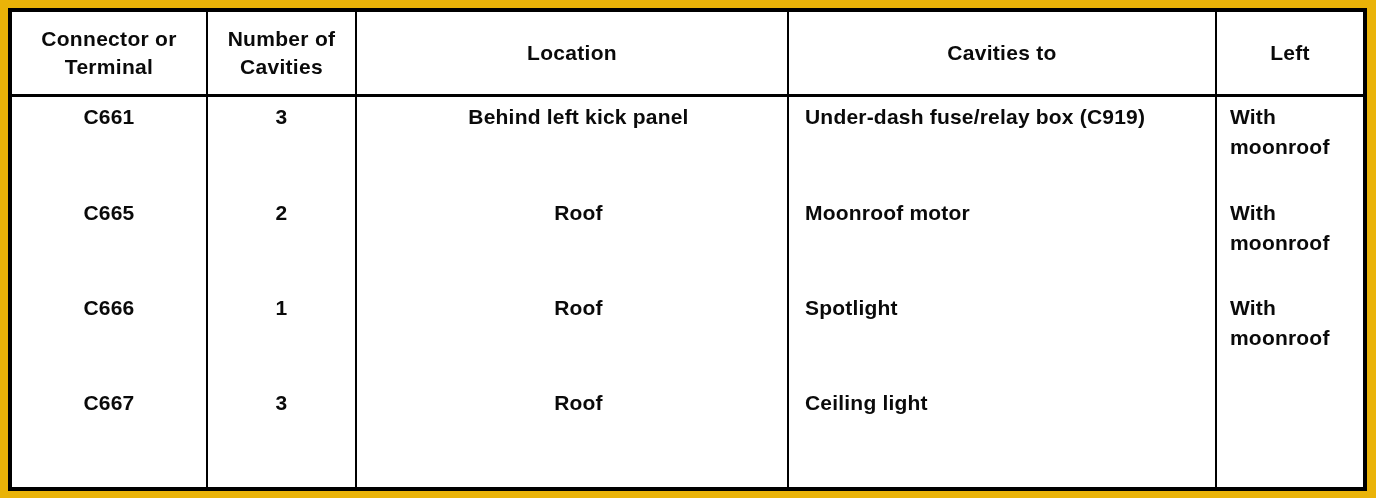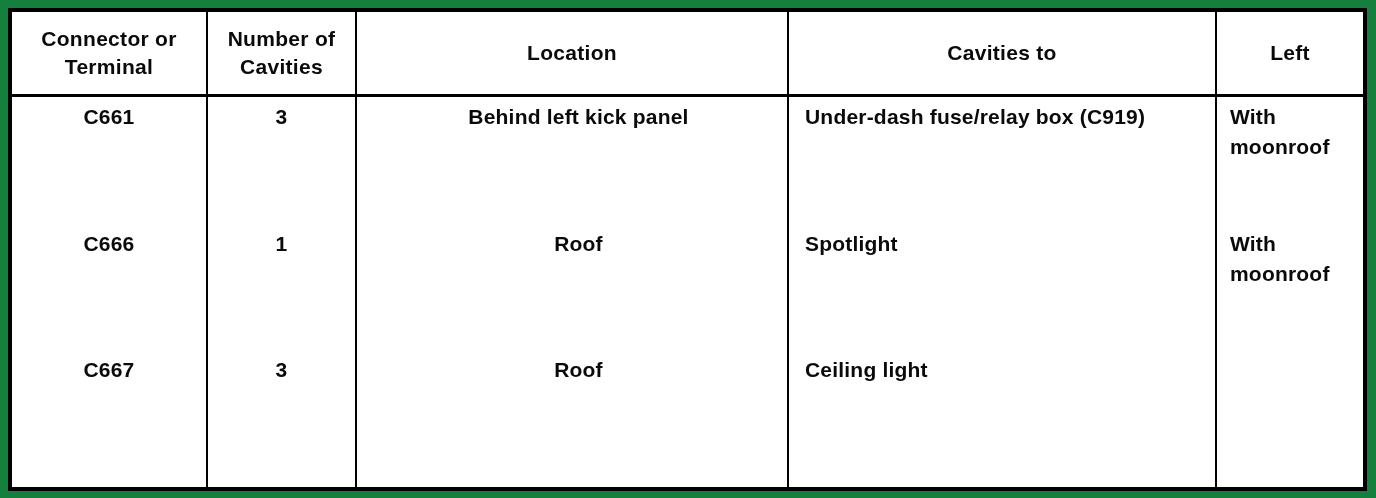--- a/index.html
+++ b/index.html
@@ -4,21 +4,21 @@
 <style>
   html, body {
     margin: 0;
     padding: 0;
     background: #ffffff;
   }
   .page {
     position: relative;
     width: 1376px;
     height: 498px;
-    background: #15803d;
+    background: #eab308;
     font-family: "Liberation Sans", "DejaVu Sans", sans-serif;
     color: #0a0a0a;
     overflow: hidden;
   }
   table.conn-table {
     position: absolute;
     left: 8px;
     top: 8px;
     width: 1359px;
     height: 483px;
@@ -81,20 +81,27 @@
     </thead>
     <tbody>
       <tr class="row-tall">
         <td class="center">C661</td>
         <td class="center">3</td>
         <td class="loc">Behind left kick panel</td>
         <td class="conn">Under-dash fuse/relay box (C919)</td>
         <td class="note">With moonroof</td>
       </tr>
       <tr class="row-tall">
+        <td class="center">C665</td>
+        <td class="center">2</td>
+        <td class="loc">Roof</td>
+        <td class="conn">Moonroof motor</td>
+        <td class="note">With moonroof</td>
+      </tr>
+      <tr class="row-tall">
         <td class="center">C666</td>
         <td class="center">1</td>
         <td class="loc">Roof</td>
         <td class="conn">Spotlight</td>
         <td class="note">With moonroof</td>
       </tr>
       <tr class="row-last">
         <td class="center">C667</td>
         <td class="center">3</td>
         <td class="loc">Roof</td>

